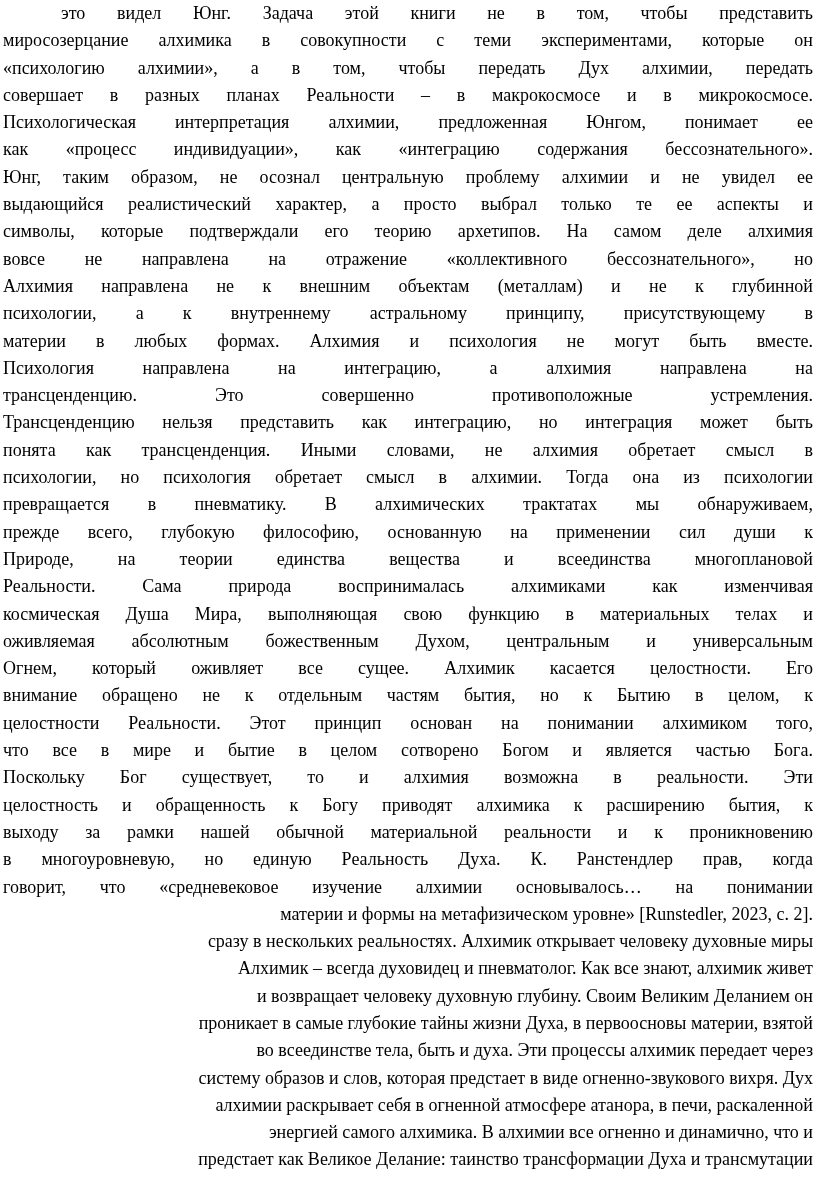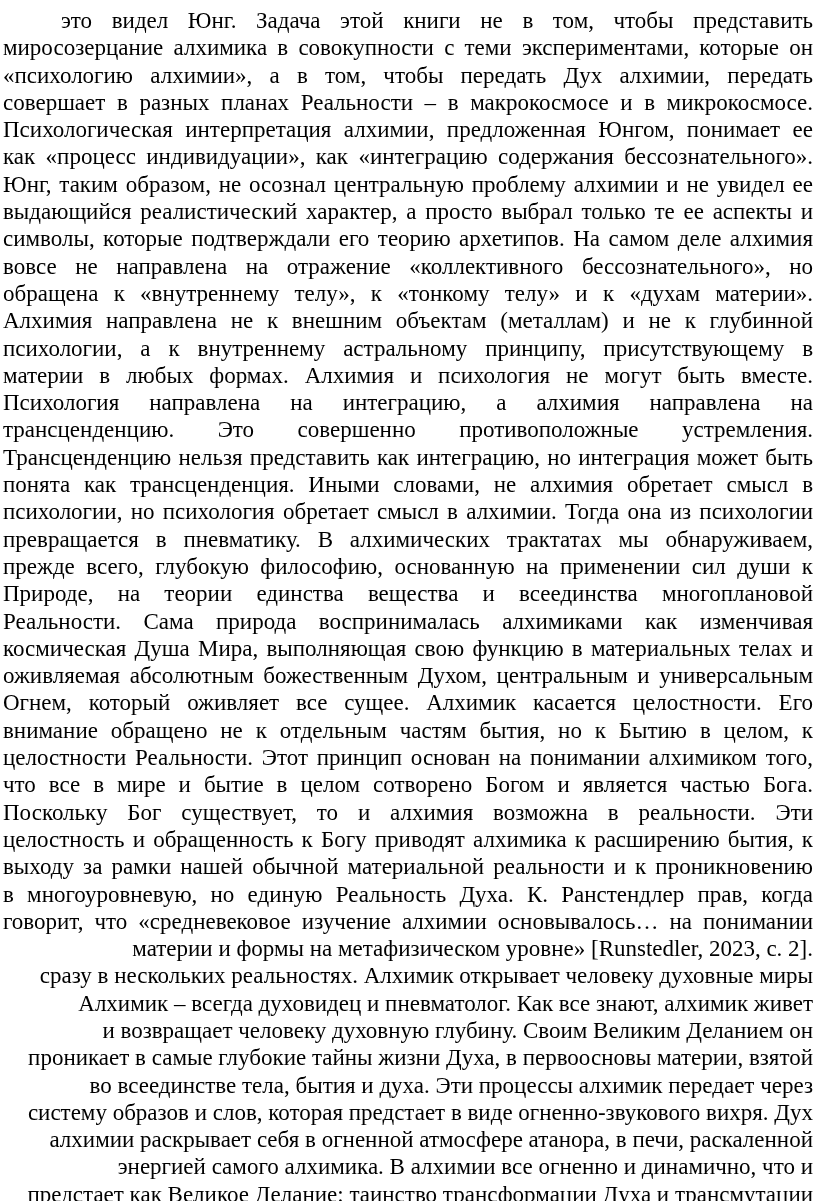--- a/index.html
+++ b/index.html
@@ -6,26 +6,26 @@
     margin: 0;
     padding: 0;
     background: #ffffff;
   }
   .page {
     position: relative;
     width: 816px;
     height: 1201px;
     margin: 0;
     box-sizing: border-box;
-    padding: 7px 3px 0 3px;
+    padding: 0 3px 0 3px;
     overflow: hidden;
     background: #ffffff;
     color: #000000;
     font-family: "Liberation Serif", "DejaVu Serif", serif;
-    font-size: 23px;
+    font-size: 18px;
     font-weight: 400;
   }
   .paragraph {
     margin: 0;
     padding: 0;
   }
   .line {
     height: 27.3px;
     line-height: 27.3px;
     overflow: hidden;
@@ -49,21 +49,20 @@
       <div class="line stretch indent">это видел Юнг. Задача этой книги не в том, чтобы представить</div>
       <div class="line stretch">миросозерцание алхимика в совокупности с теми экспериментами, которые он</div>
       <div class="line stretch">«психологию алхимии», а в том, чтобы передать Дух алхимии, передать</div>
       <div class="line stretch">совершает в разных планах Реальности – в макрокосмосе и в микрокосмосе.</div>
       <div class="line stretch">Психологическая интерпретация алхимии, предложенная Юнгом, понимает ее</div>
       <div class="line stretch">как «процесс индивидуации», как «интеграцию содержания бессознательного».</div>
       <div class="line stretch">Юнг, таким образом, не осознал центральную проблему алхимии и не увидел ее</div>
       <div class="line stretch">выдающийся реалистический характер, а просто выбрал только те ее аспекты и</div>
       <div class="line stretch">символы, которые подтверждали его теорию архетипов. На самом деле алхимия</div>
       <div class="line stretch">вовсе не направлена на отражение «коллективного бессознательного», но</div>
-      <div class="line stretch">обращена к «внутреннему телу», к «тонкому телу» и к «духам материи».</div>
       <div class="line stretch">Алхимия направлена не к внешним объектам (металлам) и не к глубинной</div>
       <div class="line stretch">психологии, а к внутреннему астральному принципу, присутствующему в</div>
       <div class="line stretch">материи в любых формах. Алхимия и психология не могут быть вместе.</div>
       <div class="line stretch">Психология направлена на интеграцию, а алхимия направлена на</div>
       <div class="line stretch">трансценденцию. Это совершенно противоположные устремления.</div>
       <div class="line stretch">Трансценденцию нельзя представить как интеграцию, но интеграция может быть</div>
       <div class="line stretch">понята как трансценденция. Иными словами, не алхимия обретает смысл в</div>
       <div class="line stretch">психологии, но психология обретает смысл в алхимии. Тогда она из психологии</div>
       <div class="line stretch">превращается в пневматику. В алхимических трактатах мы обнаруживаем,</div>
       <div class="line stretch">прежде всего, глубокую философию, основанную на применении сил души к</div>
@@ -80,19 +79,19 @@
       <div class="line stretch">выходу за рамки нашей обычной материальной реальности и к проникновению</div>
       <div class="line stretch">в многоуровневую, но единую Реальность Духа. К. Ранстендлер прав, когда</div>
       <div class="line stretch">говорит, что «средневековое изучение алхимии основывалось… на понимании</div>
       <div class="line">материи и формы на метафизическом уровне» [Runstedler, 2023, с. 2].</div>
     </div>
     <div class="paragraph">
       <div class="line">сразу в нескольких реальностях. Алхимик открывает человеку духовные миры</div>
       <div class="line">Алхимик – всегда духовидец и пневматолог. Как все знают, алхимик живет</div>
       <div class="line">и возвращает человеку духовную глубину. Своим Великим Деланием он</div>
       <div class="line">проникает в самые глубокие тайны жизни Духа, в первоосновы материи, взятой</div>
-      <div class="line">во всеединстве тела, бытия и духа. Эти процессы алхимик передает через</div>
+      <div class="line">во всеединстве тела, быть и духа. Эти процессы алхимик передает через</div>
       <div class="line">систему образов и слов, которая предстает в виде огненно-звукового вихря. Дух</div>
       <div class="line">алхимии раскрывает себя в огненной атмосфере атанора, в печи, раскаленной</div>
       <div class="line">энергией самого алхимика. В алхимии все огненно и динамично, что и</div>
       <div class="line">предстает как Великое Делание: таинство трансформации Духа и трансмутации</div>
     </div>
   </div>
 
 </body></html>

